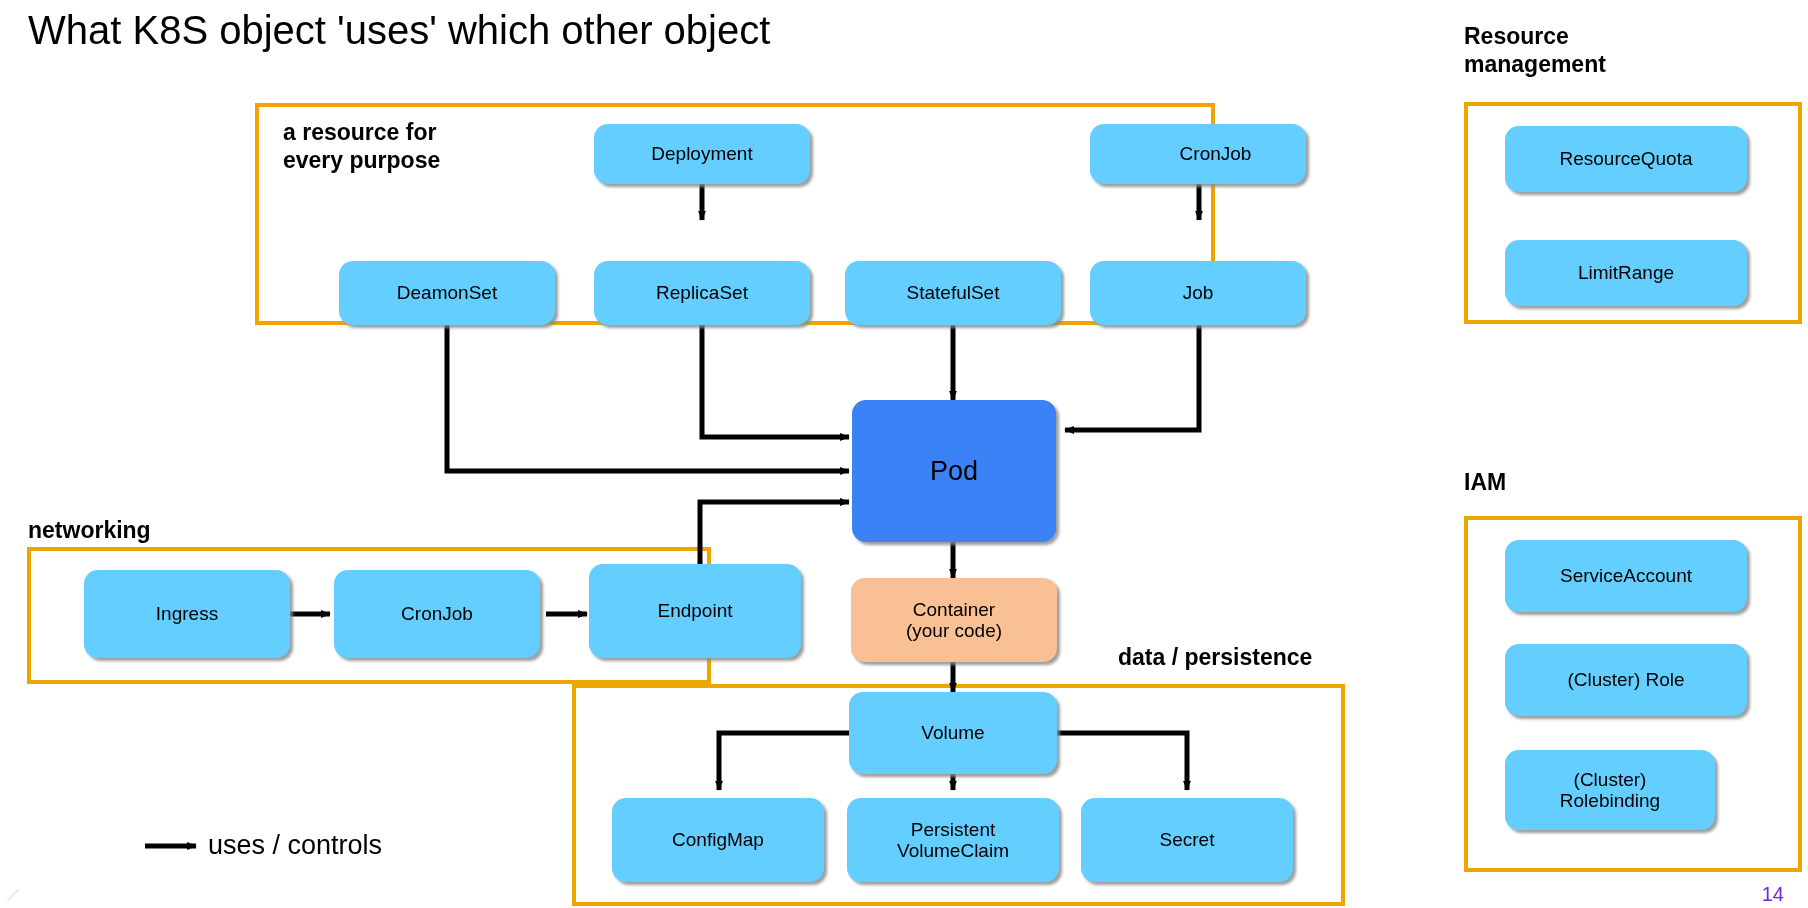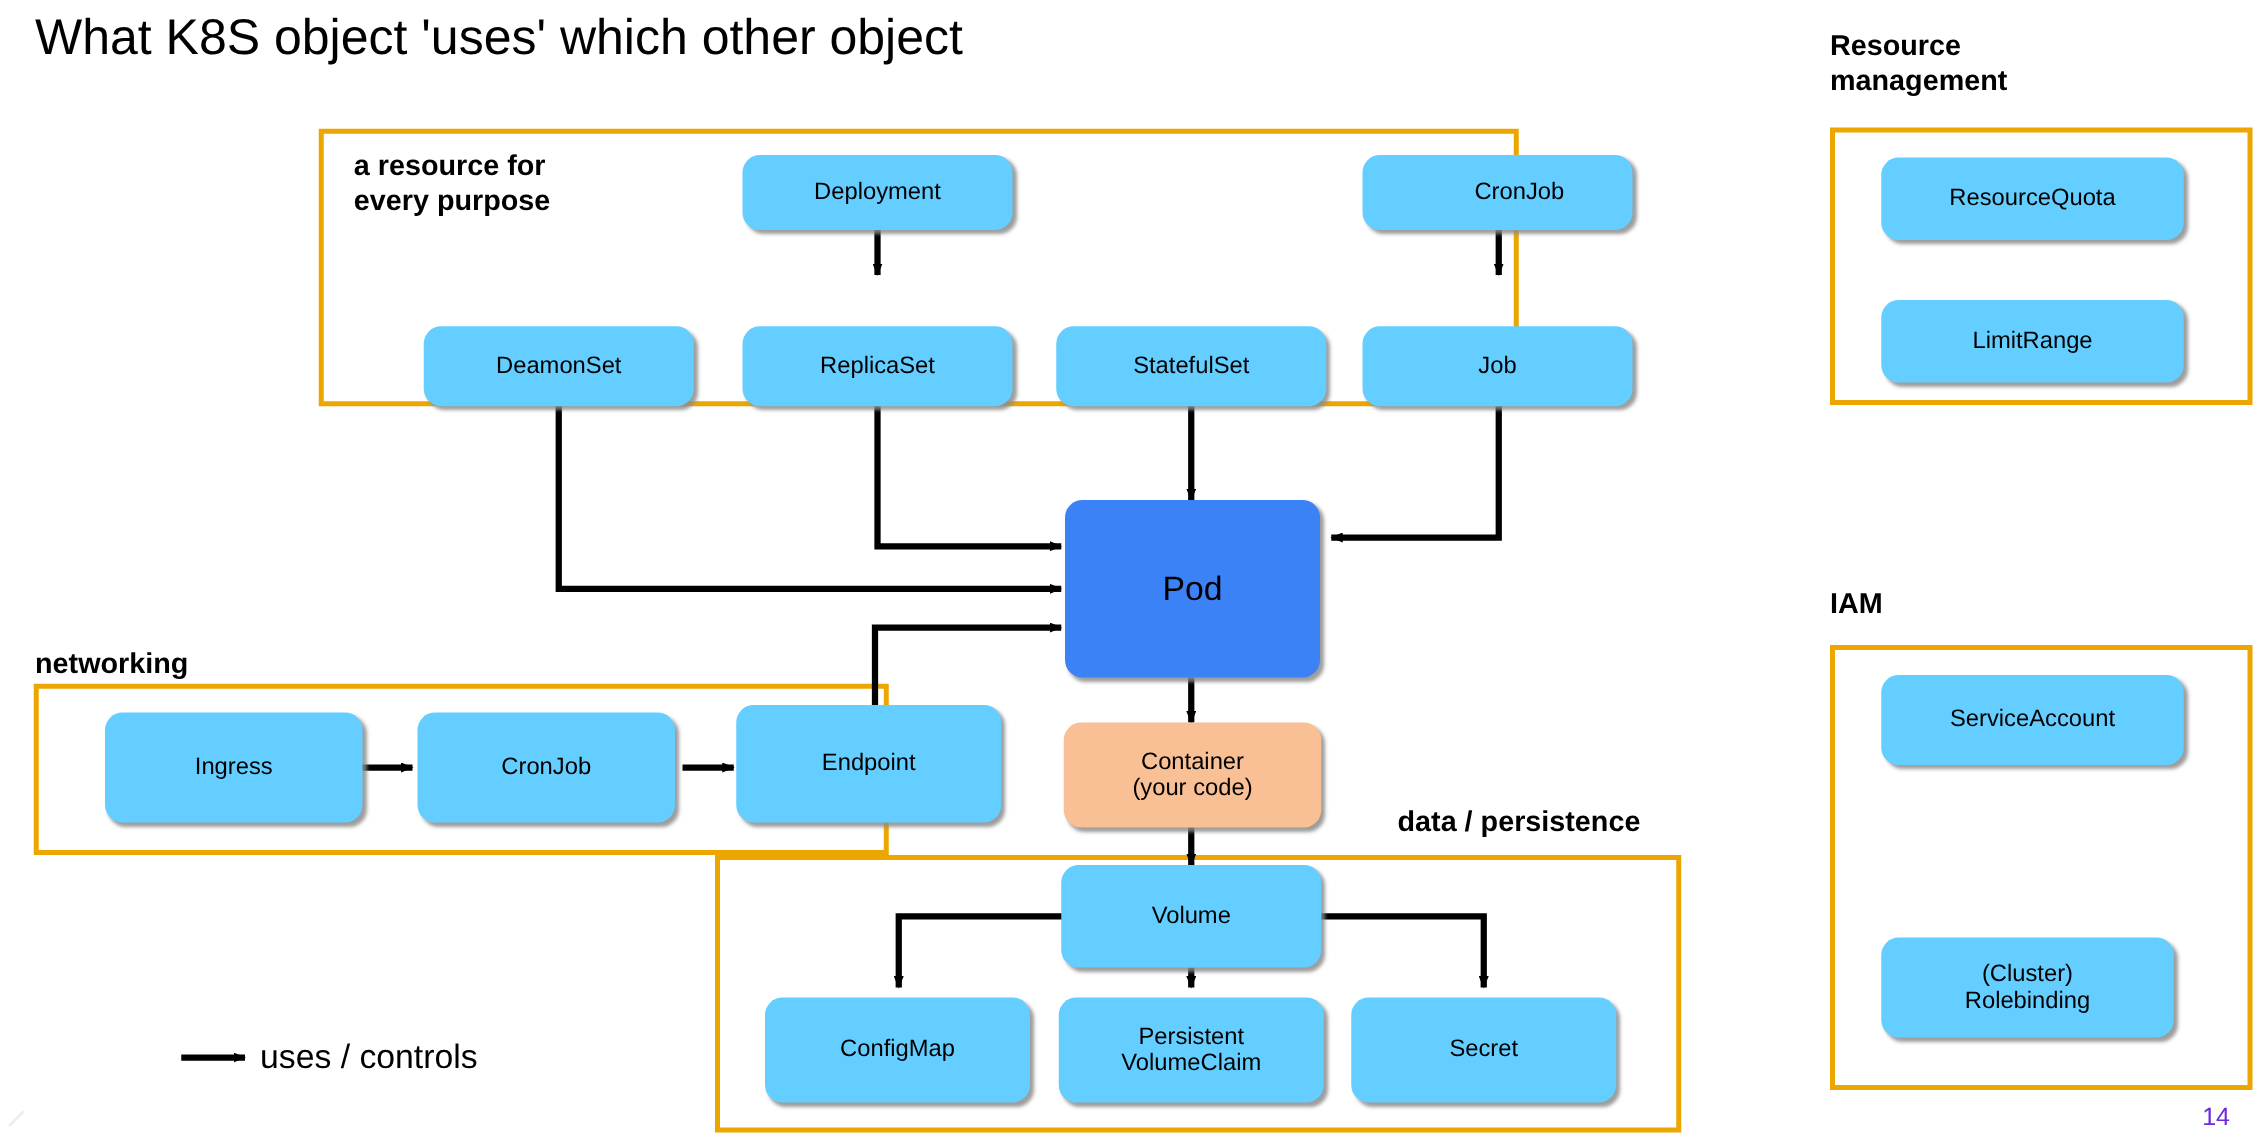--- a/index.html
+++ b/index.html
@@ -213,22 +213,23 @@
 VolumeClaim</div>
 
   <div class="node" style="left:1081px; top:798px; width:212px; height:84px;">Secret</div>
 
   <div class="node" style="left:1505px; top:126px; width:242px; height:66px;">ResourceQuota</div>
 
   <div class="node" style="left:1505px; top:240px; width:242px; height:66px;">LimitRange</div>
 
   <div class="node" style="left:1505px; top:540px; width:242px; height:72px;">ServiceAccount</div>
 
-
-  <div class="node" style="left:1505px; top:750px; width:234px; height:80px;">(Cluster)
+  <div class="node" style="left:1505px; top:644px; width:242px; height:72px;">(Cluster) Role</div>
+
+  <div class="node" style="left:1505px; top:750px; width:210px; height:80px;">(Cluster)
 Rolebinding</div>
 
   <div class="legend-label" style="left:208px; top:830px;">uses / controls</div>
 
   <div class="page-number">14</div>
 
   <svg class="corner-mark" viewBox="0 0 22 14">
     <path d="M1,13 L13,1" stroke="#c9c9c9" stroke-width="2" fill="none"></path>
   </svg>
 

